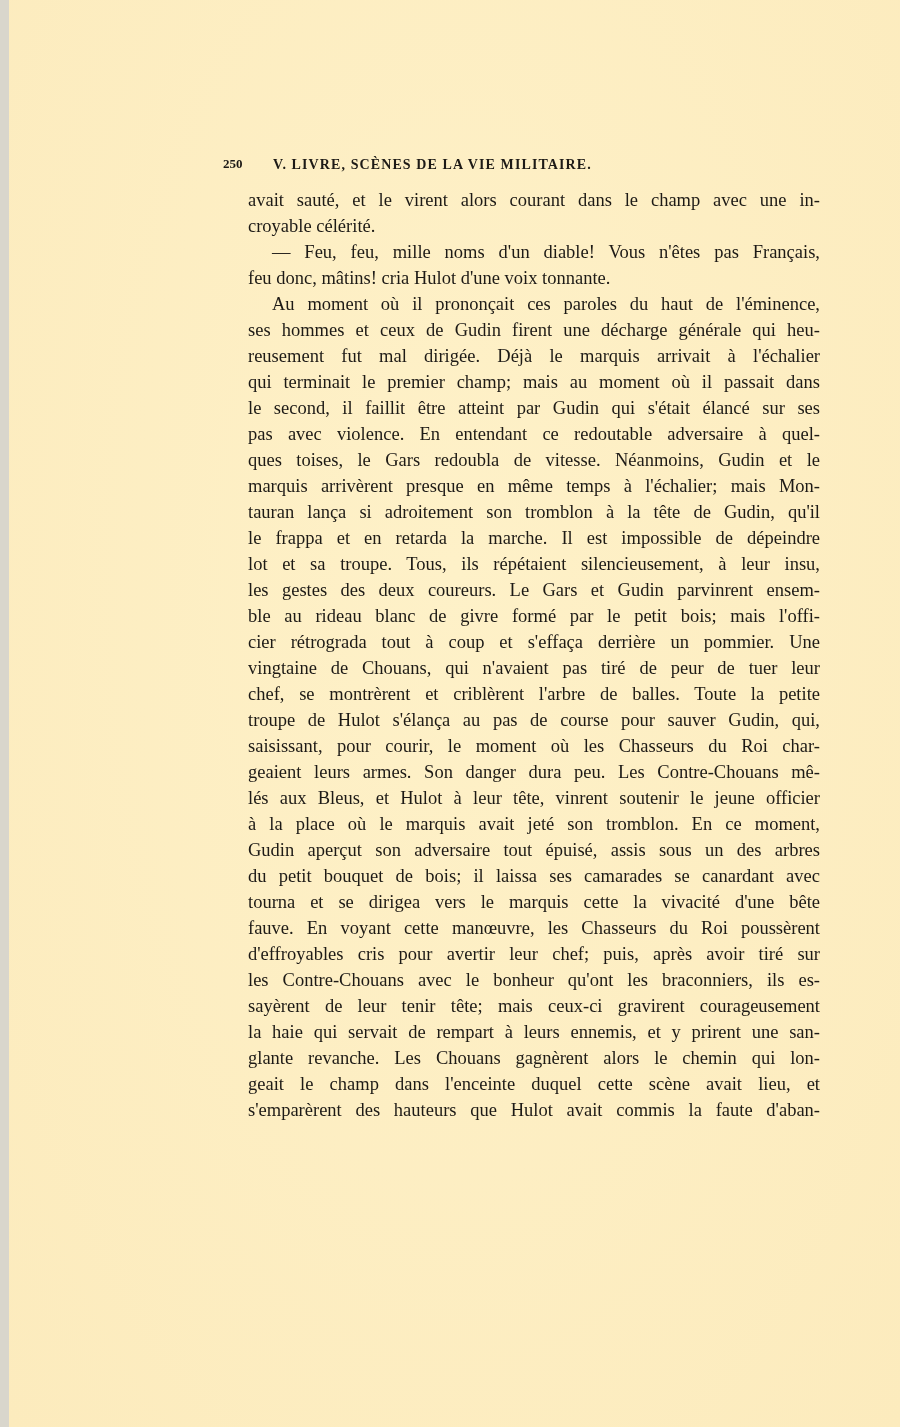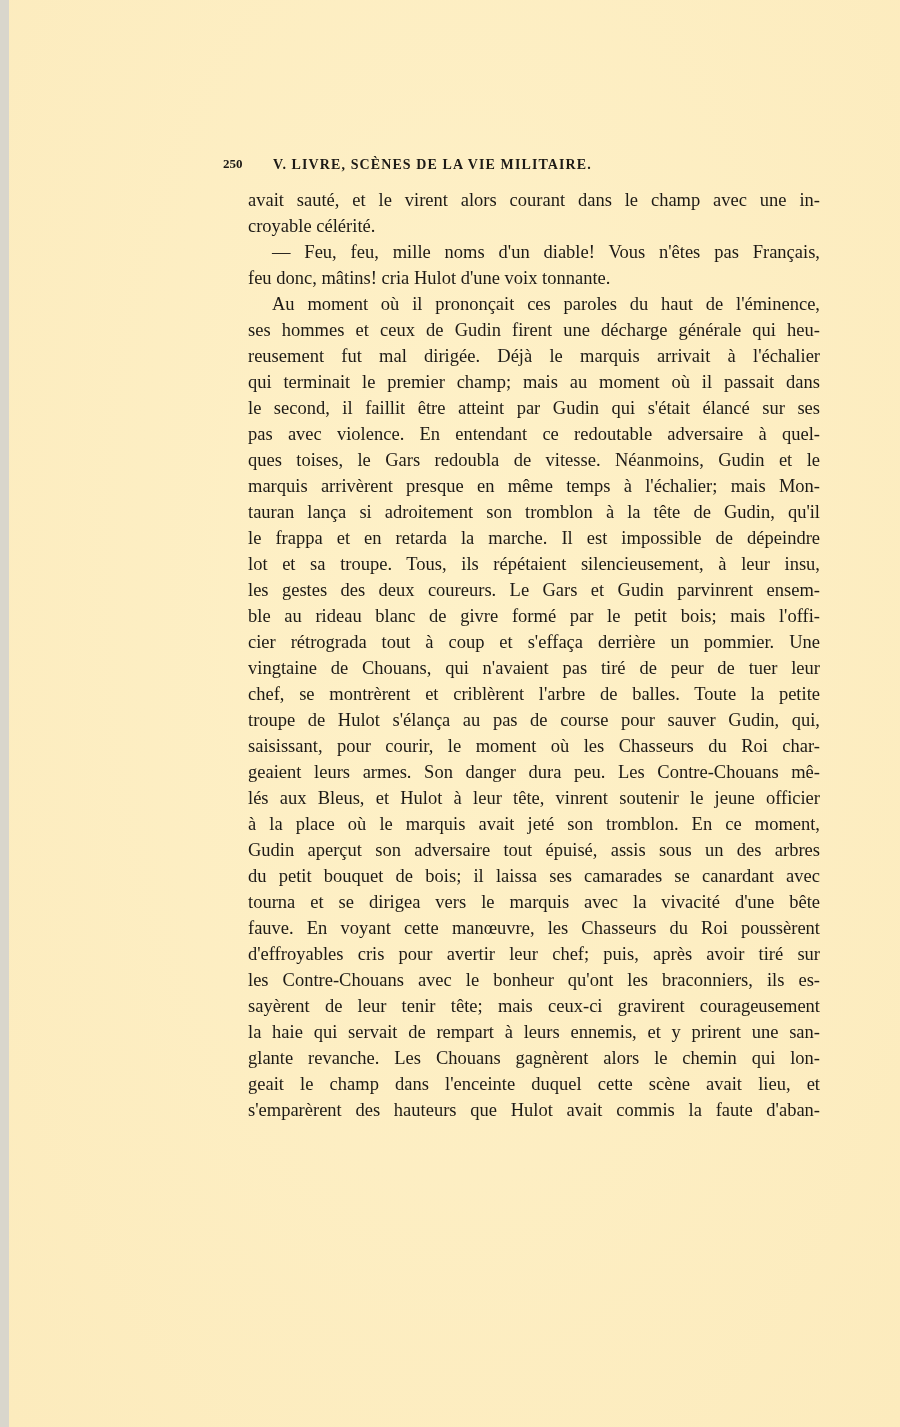--- a/index.html
+++ b/index.html
@@ -70,21 +70,21 @@
     <span class="line">cier rétrograda tout à coup et s'effaça derrière un pommier. Une</span>
     <span class="line">vingtaine de Chouans, qui n'avaient pas tiré de peur de tuer leur</span>
     <span class="line">chef, se montrèrent et criblèrent l'arbre de balles. Toute la petite</span>
     <span class="line">troupe de Hulot s'élança au pas de course pour sauver Gudin, qui,</span>
     <span class="line">saisissant, pour courir, le moment où les Chasseurs du Roi char-</span>
     <span class="line">geaient leurs armes. Son danger dura peu. Les Contre-Chouans mê-</span>
     <span class="line">lés aux Bleus, et Hulot à leur tête, vinrent soutenir le jeune officier</span>
     <span class="line">à la place où le marquis avait jeté son tromblon. En ce moment,</span>
     <span class="line">Gudin aperçut son adversaire tout épuisé, assis sous un des arbres</span>
     <span class="line">du petit bouquet de bois; il laissa ses camarades se canardant avec</span>
-    <span class="line">tourna et se dirigea vers le marquis avec la vivacité d'une bête</span>
+    <span class="line">tourna et se dirigea vers le marquis cette la vivacité d'une bête</span>
     <span class="line">fauve. En voyant cette manœuvre, les Chasseurs du Roi poussèrent</span>
     <span class="line">d'effroyables cris pour avertir leur chef; puis, après avoir tiré sur</span>
     <span class="line">les Contre-Chouans avec le bonheur qu'ont les braconniers, ils es-</span>
     <span class="line">sayèrent de leur tenir tête; mais ceux-ci gravirent courageusement</span>
     <span class="line">la haie qui servait de rempart à leurs ennemis, et y prirent une san-</span>
     <span class="line">glante revanche. Les Chouans gagnèrent alors le chemin qui lon-</span>
     <span class="line">geait le champ dans l'enceinte duquel cette scène avait lieu, et</span>
     <span class="line">s'emparèrent des hauteurs que Hulot avait commis la faute d'aban-</span>
   </div>
 </div>

